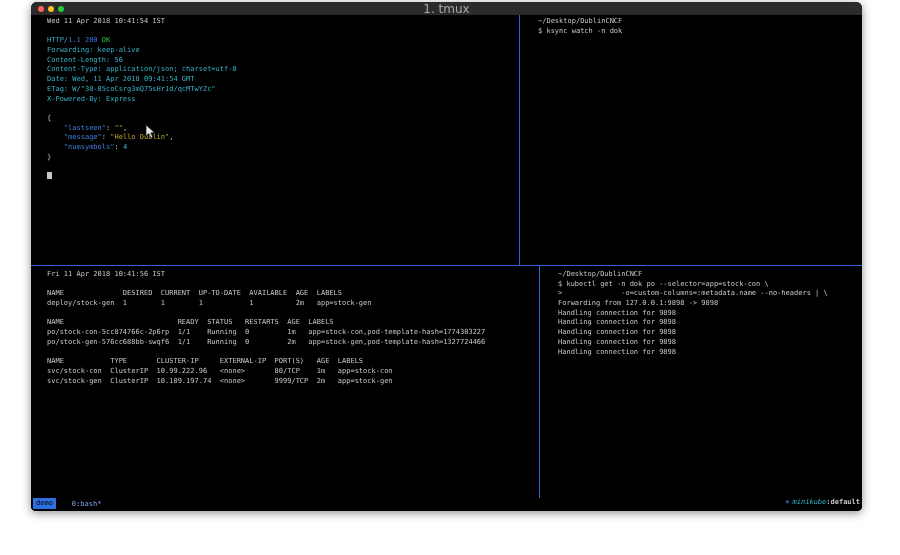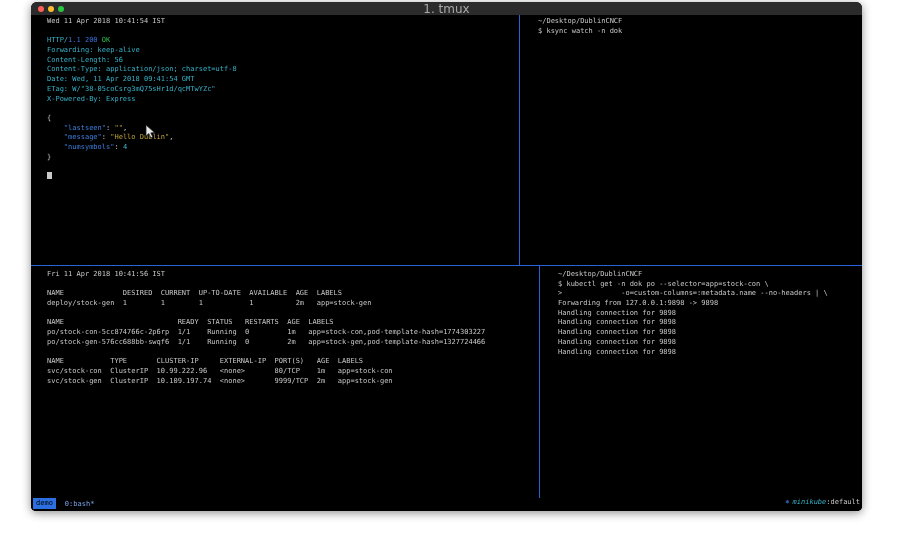--- a/index.html
+++ b/index.html
@@ -48,24 +48,24 @@
   .c-fg     { color:#c8c8c8; }
 
   .cursor-block { display:inline-block; width:5px; height:7px;
                   background:#c8c8c8; vertical-align:baseline; }
 
   .statusbar { position:absolute; left:0; right:0; bottom:0; height:13px;
                background:#000; display:flex; align-items:flex-start;
                justify-content:space-between; font-size:7px; padding:0 2px; }
   .status-left, .status-right { display:flex; align-items:center; }
   .chip { background:#2b6fe0; color:#000; padding:0 3px; line-height:11px; }
-  .winlabel { color:#7aa2e8; margin-left:9px; }
+  .winlabel { color:#7aa2e8; margin-left:16px; }
   .k8s-icon { color:#3a7fe0; margin-right:3px; }
   .cluster { color:#36b2c8;font-style:italic; }
-  .ns { color:#c8c8c8; }
+  .ns { color:#c8c8c8;font-weight:bold; }
 
   .mouse { position:absolute; left:145px; top:124px; width:11px; height:15px; }
 </style>
 </head>
 <body>
 
 <div class="window">
 
   <div class="titlebar">
     <div class="lights">

